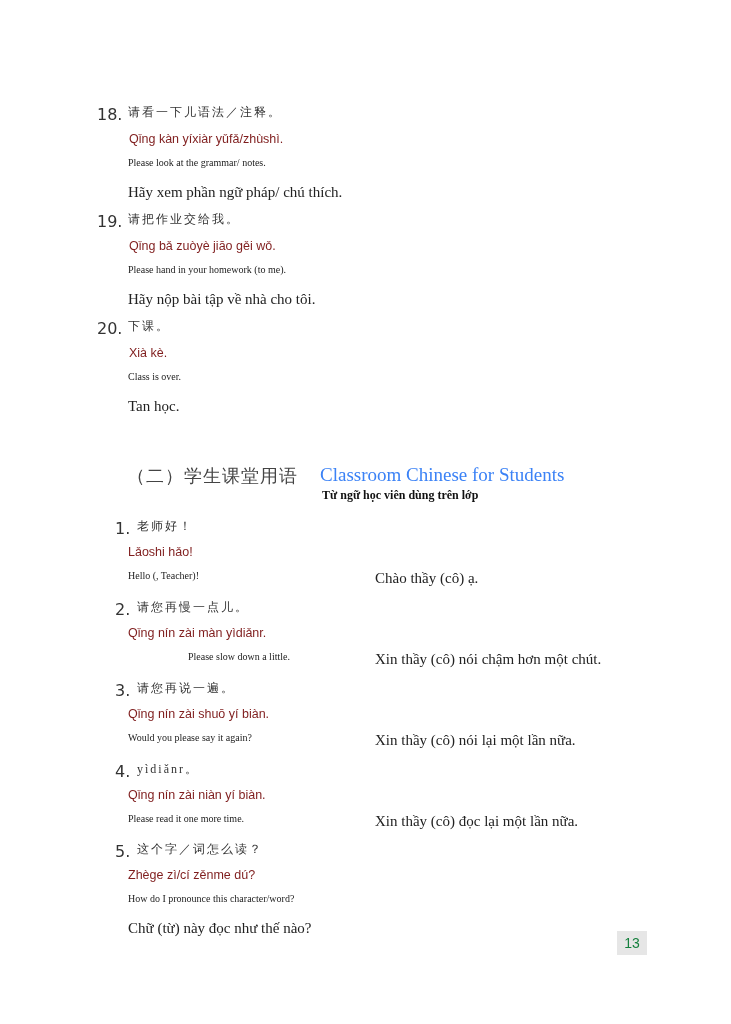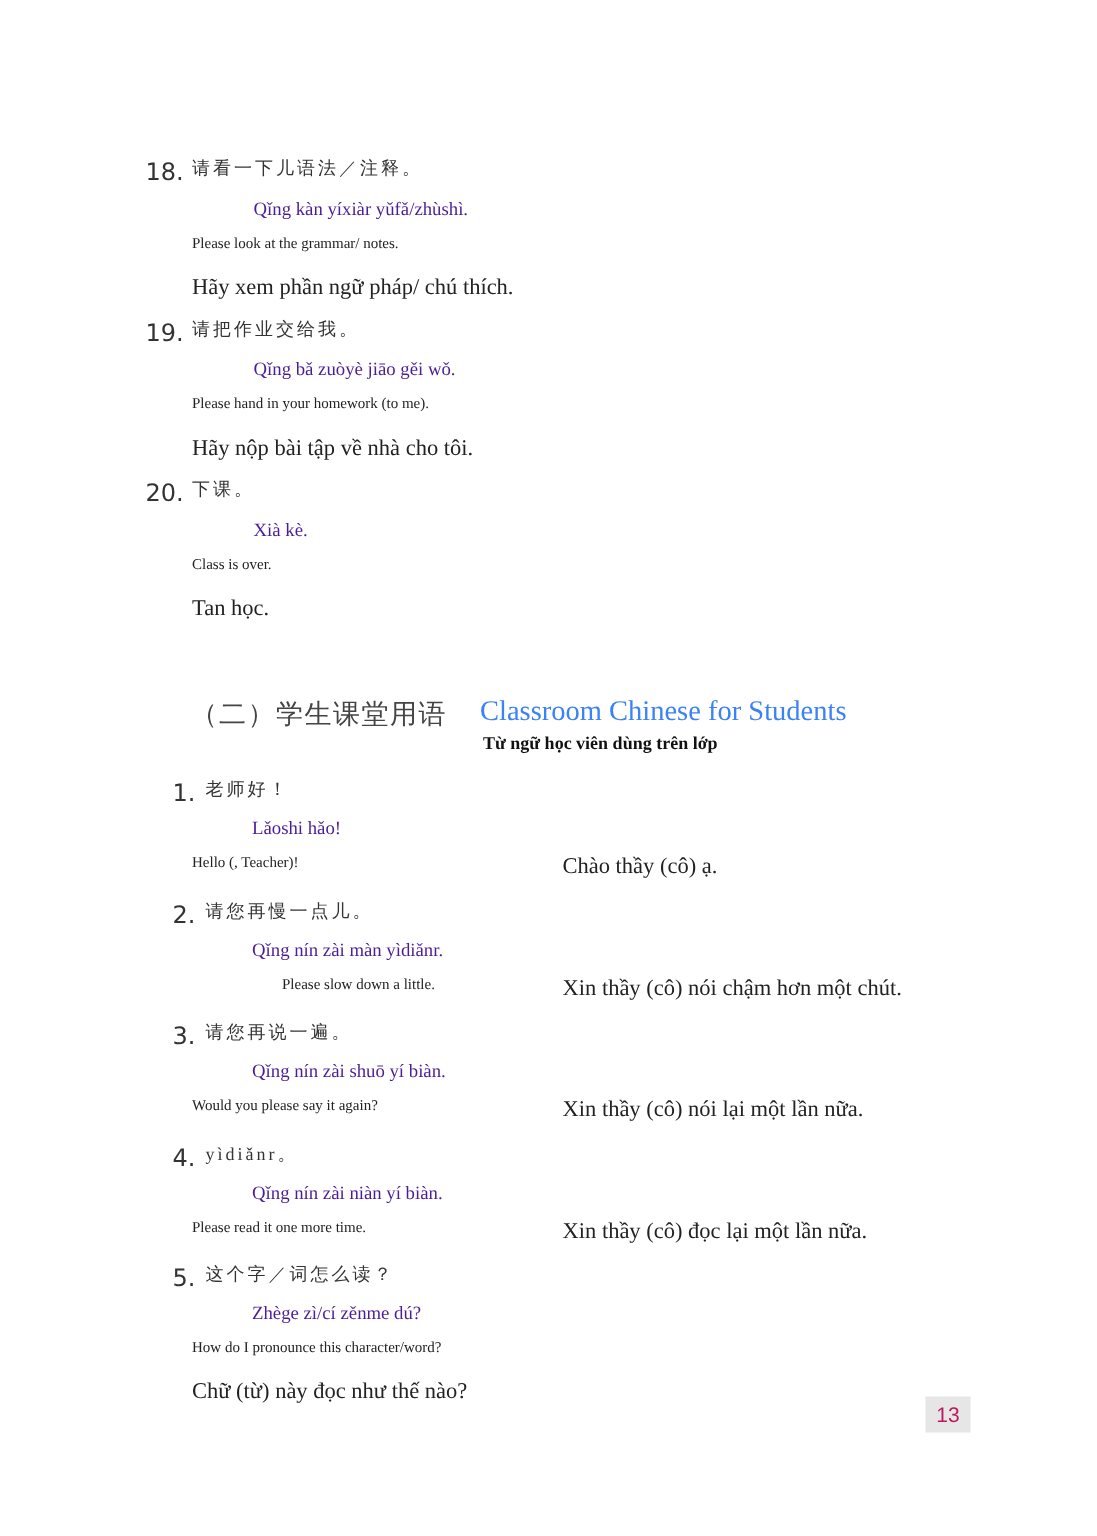--- a/index.html
+++ b/index.html
@@ -3,30 +3,30 @@
 <meta charset="utf-8">
 <style>
   html, body { margin:0; padding:0; }
   body {
     width:731px; height:1024px; background:#ffffff; position:relative; overflow:hidden;
     color:#2b2b2b;
   }
   .abs { position:absolute; white-space:nowrap; }
   .num { font-family:"DejaVu Sans", sans-serif; font-size:16px; color:#333; }
   .zh  { font-family:Liberation Serif, serif; font-size:12px; color:#333; letter-spacing:2px; }
-  .py  { font-family:Liberation Serif, serif; font-size:12.5px; color:#4c1d95;margin-left:40px; }
+  .py  { font-family:Liberation Sans, sans-serif; font-size:12.5px; color:#7f1d1d; }
   .en  { font-family:"Liberation Serif", serif; font-size:10px; color:#222; }
   .vi  { font-family:"Liberation Serif", serif; font-size:15px; color:#222; }
   .sec-zh { font-family:"DejaVu Serif", serif; font-size:18px; color:#444; letter-spacing:1px; }
   .sec-en { font-family:"Liberation Serif", serif; font-size:19px; color:#3b82f6; }
   .sec-vi { font-family:"Liberation Serif", serif; font-size:12px; font-weight:bold; color:#111; }
   .page-num {
     position:absolute; left:617px; top:931px; width:30px; height:24px;
     background:#e6e6e6; font-family:"Liberation Sans", sans-serif; font-size:14px;
-    color:#be185d; text-align:center; line-height:24px;
+    color:#15803d; text-align:center; line-height:24px;
   }
 </style>
 </head>
 <body>
 
 <div>
   <span class="abs num" style="left:97px;top:105px;">18.</span>
   <span class="abs zh" style="left:128px;top:104px;">请看一下儿语法／注释。</span>
   <span class="abs py" style="left:129px;top:132px;">Qǐng kàn yíxiàr yǔfǎ/zhùshì.</span>
   <span class="abs en" style="left:128px;top:157px;">Please look at the grammar/ notes.</span>

